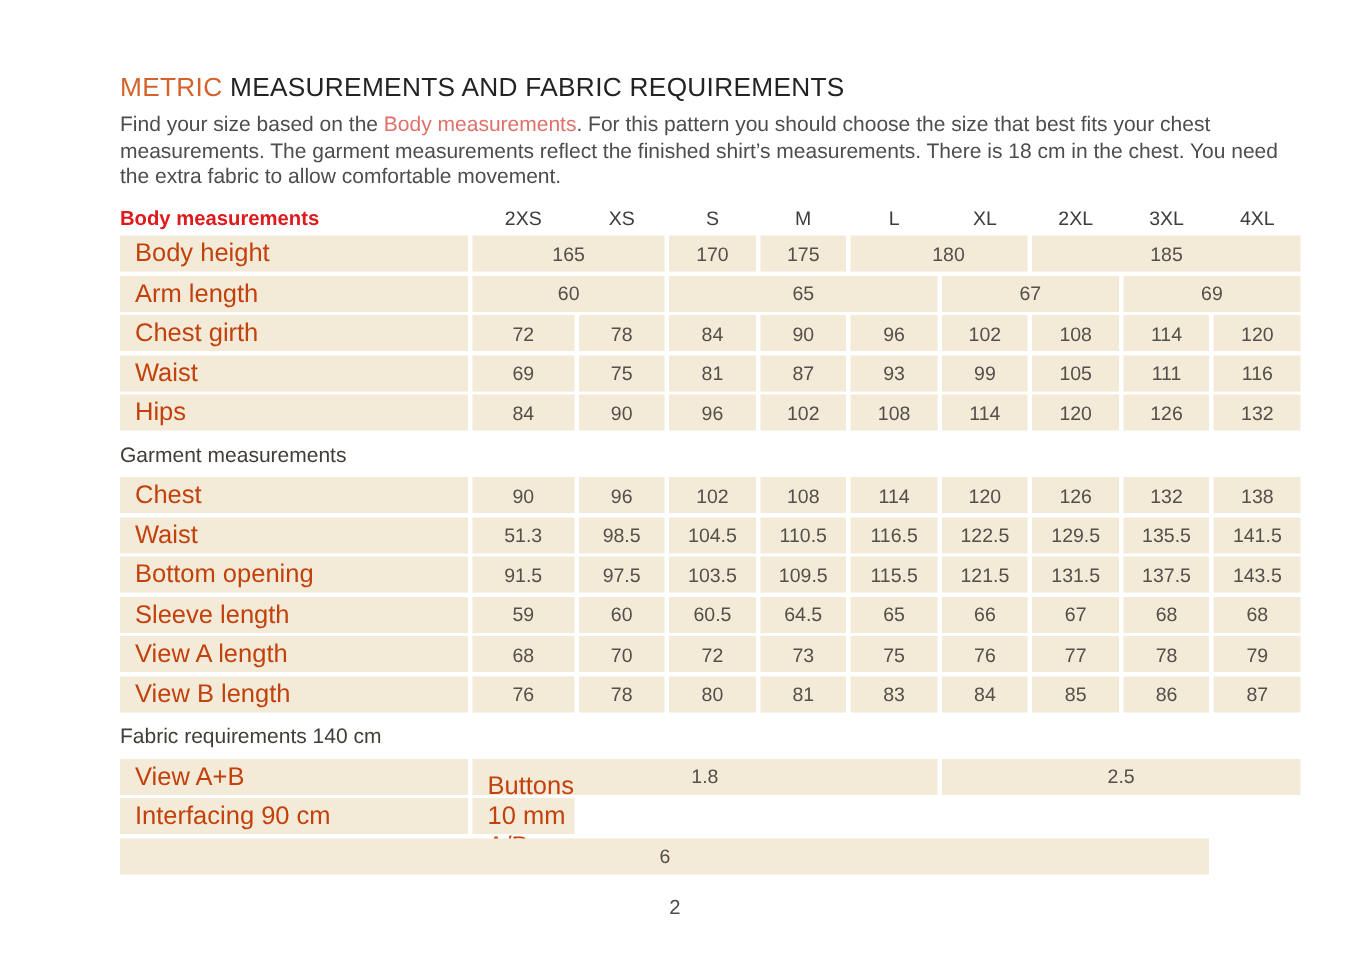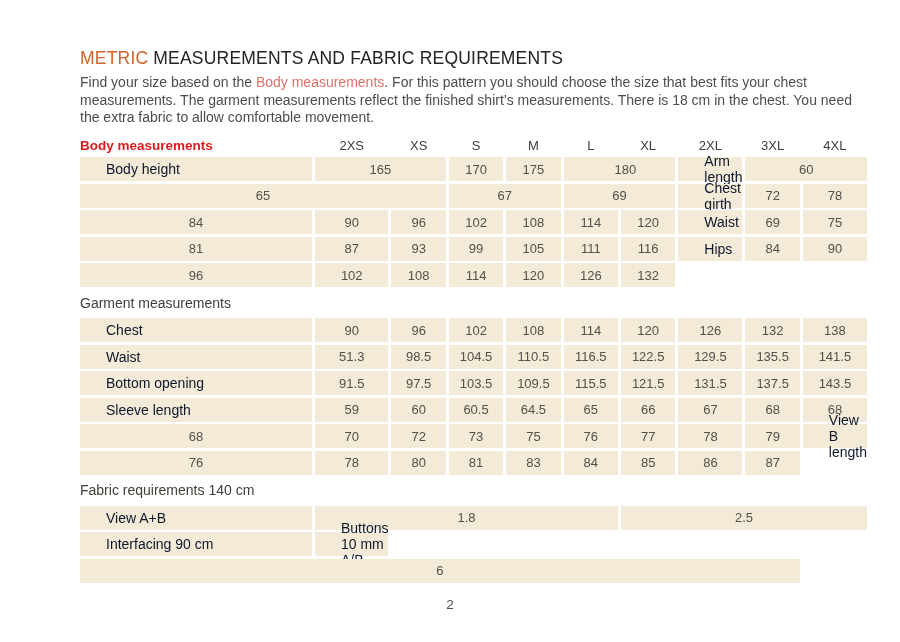--- a/index.html
+++ b/index.html
@@ -43,23 +43,23 @@
   .hcell { height: 19px; display: flex; align-items: center; background: transparent; }
   .hlabel { font-weight: 700; color: #E0191C; font-size: 13.5px; }
   .hsize { justify-content: center; color: #3d3d3d; font-size: 13px; }
   .cell {
     background: #F3EAD8;
     height: 24px;
     display: flex;
     align-items: center;
   }
   .label-cell {
-    padding-left: 26px;
-    font-size: 14px;
-    color: #0f172a;
+    padding-left: 10px;
+    font-size: 17px;
+    color: #c2410c;
   }
   .value-cell {
     justify-content: center;
     font-size: 13px;
     color: #54504a;
   }
   .section-label {
     grid-column: 1 / -1;
     height: 26px;
     background: transparent;
@@ -95,20 +95,21 @@
       <div class="hcell hsize">L</div>
       <div class="hcell hsize">XL</div>
       <div class="hcell hsize">2XL</div>
       <div class="hcell hsize">3XL</div>
       <div class="hcell hsize">4XL</div>
       <div class="cell label-cell">Body height</div>
       <div class="cell value-cell" style="grid-column: span 2;">165</div>
       <div class="cell value-cell" style="grid-column: span 1;">170</div>
       <div class="cell value-cell" style="grid-column: span 1;">175</div>
       <div class="cell value-cell" style="grid-column: span 2; padding-left: 12px;">180</div>
+      <div class="cell value-cell" style="grid-column: span 3;">185</div>
       <div class="cell label-cell">Arm length</div>
       <div class="cell value-cell" style="grid-column: span 2;">60</div>
       <div class="cell value-cell" style="grid-column: span 3;">65</div>
       <div class="cell value-cell" style="grid-column: span 2;">67</div>
       <div class="cell value-cell" style="grid-column: span 2;">69</div>
       <div class="cell label-cell">Chest girth</div>
       <div class="cell value-cell">72</div>
       <div class="cell value-cell">78</div>
       <div class="cell value-cell">84</div>
       <div class="cell value-cell">90</div>
@@ -171,20 +172,21 @@
       <div class="cell label-cell">Sleeve length</div>
       <div class="cell value-cell">59</div>
       <div class="cell value-cell">60</div>
       <div class="cell value-cell">60.5</div>
       <div class="cell value-cell">64.5</div>
       <div class="cell value-cell">65</div>
       <div class="cell value-cell">66</div>
       <div class="cell value-cell">67</div>
       <div class="cell value-cell">68</div>
       <div class="cell value-cell">68</div>
+      <div class="cell label-cell">View A length</div>
       <div class="cell value-cell">68</div>
       <div class="cell value-cell">70</div>
       <div class="cell value-cell">72</div>
       <div class="cell value-cell">73</div>
       <div class="cell value-cell">75</div>
       <div class="cell value-cell">76</div>
       <div class="cell value-cell">77</div>
       <div class="cell value-cell">78</div>
       <div class="cell value-cell">79</div>
       <div class="cell label-cell">View B length</div>

